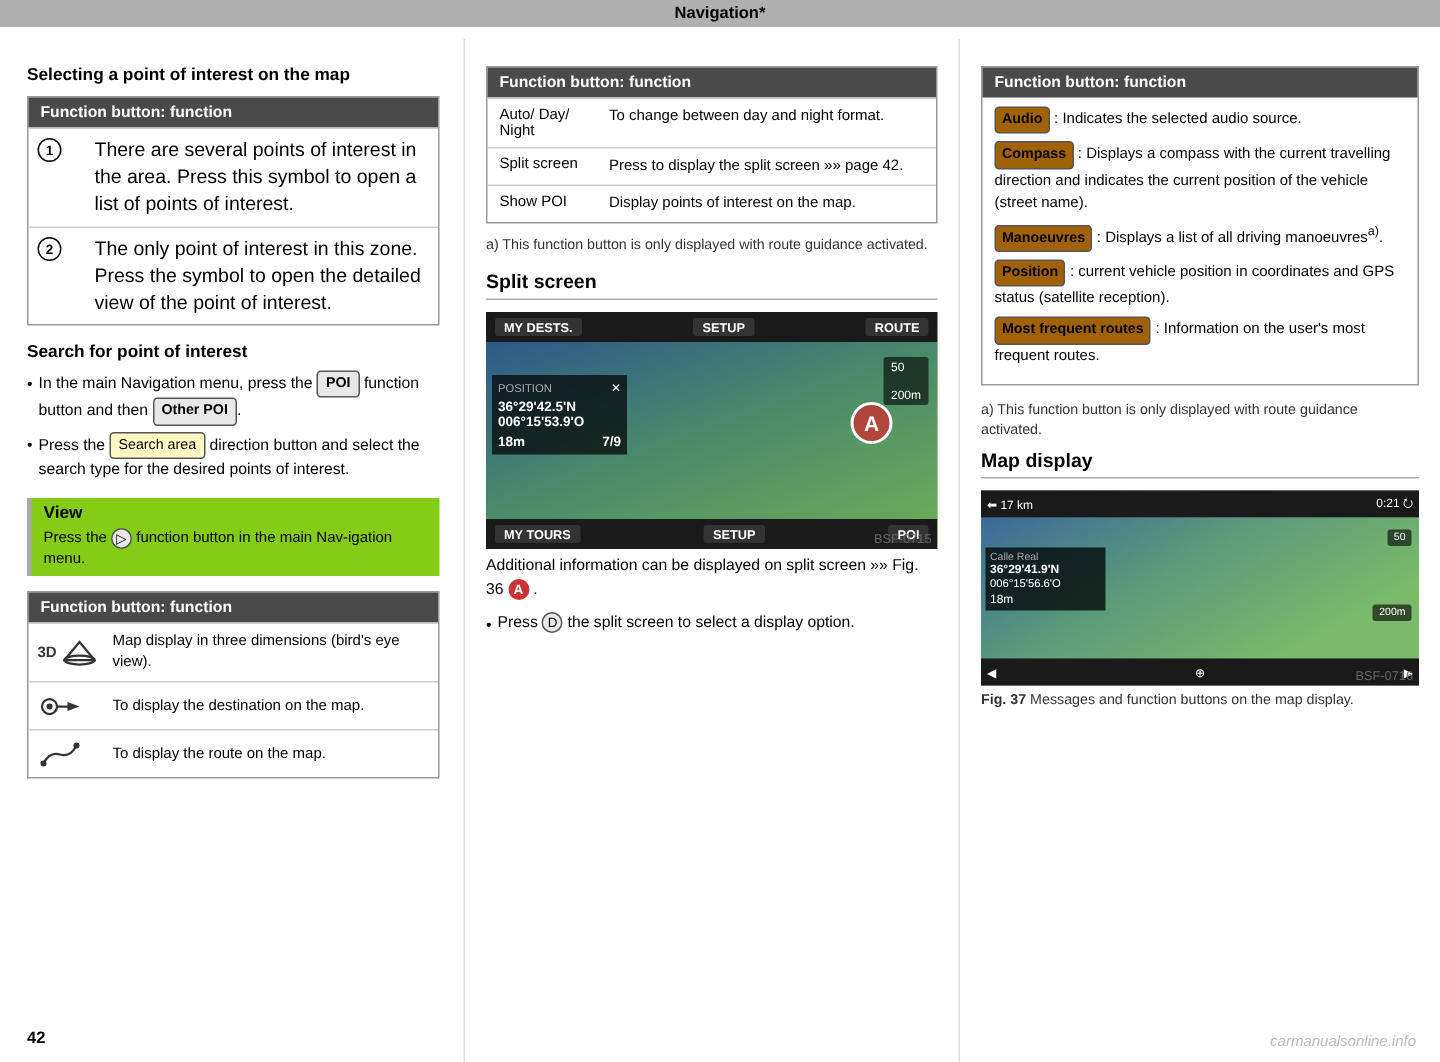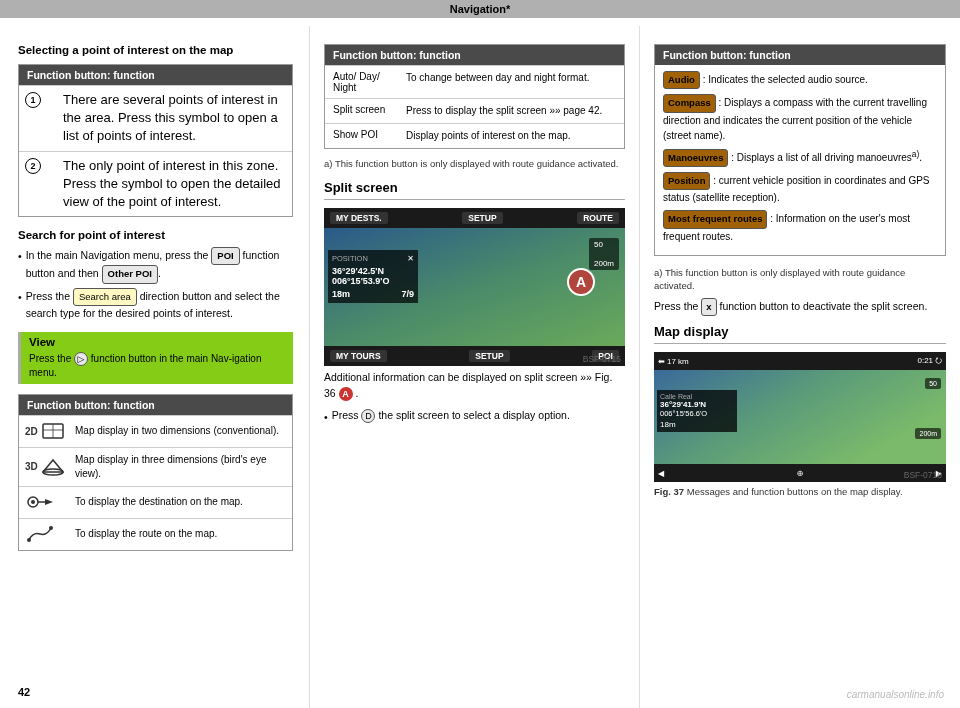--- a/index.html
+++ b/index.html
@@ -506,31 +506,20 @@
         <div class="view-title">View</div>
         <p>
           <span>Press the</span>
           <span class="nav-btn">▷</span>
           <span>function button in the main Nav-igation menu.</span>
         </p>
       </div>
 
       <div class="func-table2">
         <div class="th">Function button: function</div>
-        <div class="tr">
-          <div class="icon-cell">
-            <span class="icon-2d">2D</span>
-            <svg width="22" height="18" viewBox="0 0 22 18">
-              <rect x="1" y="2" width="20" height="14" rx="1" fill="none" stroke="#333" stroke-width="1.5"></rect>
-              <line x1="1" y1="8" x2="21" y2="8" stroke="#333" stroke-width="0.8"></line>
-              <line x1="11" y1="2" x2="11" y2="16" stroke="#333" stroke-width="0.8"></line>
-            </svg>
-          </div>
-          <div class="desc-cell">Map display in two dimensions (conventional).</div>
-        </div>
         <div class="tr">
           <div class="icon-cell">
             <span class="icon-3d">3D</span>
             <svg width="22" height="18" viewBox="0 0 22 18">
               <polygon points="1,14 11,2 21,14" fill="none" stroke="#333" stroke-width="1.5"></polygon>
               <ellipse cx="11" cy="14" rx="10" ry="3" fill="none" stroke="#333" stroke-width="1.5"></ellipse>
             </svg>
           </div>
           <div class="desc-cell">Map display in three dimensions (bird's eye view).</div>
         </div>
@@ -665,25 +654,20 @@
 
           <div class="right-func-text">
             <span class="badge">Most frequent routes</span>
             <span>: Information on the user's most frequent routes.</span>
           </div>
         </div>
       </div>
 
       <div class="footnote-right">a) This function button is only displayed with route guidance activated.</div>
 
-      <div class="press-text">
-        <span>Press the</span>
-        <span class="x-btn">x</span>
-        <span>function button to deactivate the split screen.</span>
-      </div>
 
       <div class="map-display-section">
         <h2>Map display</h2>
         <div class="map-img">
           <div class="map-screen">
             <div class="map-top-bar">
               <span>⬅ 17 km</span>
               <span>0:21 ⭮</span>
             </div>
 

